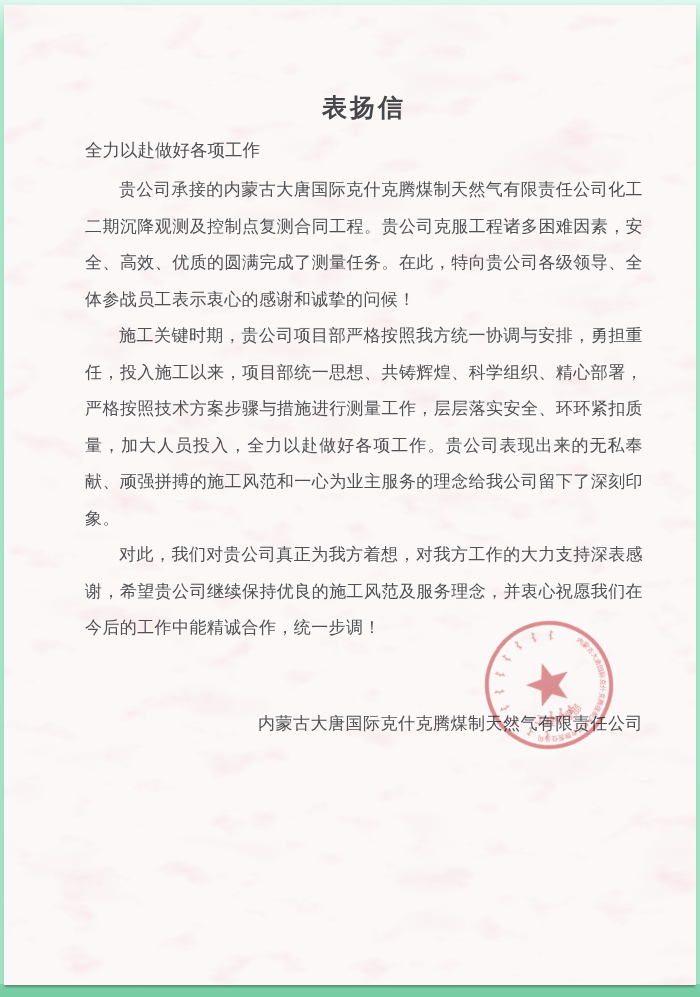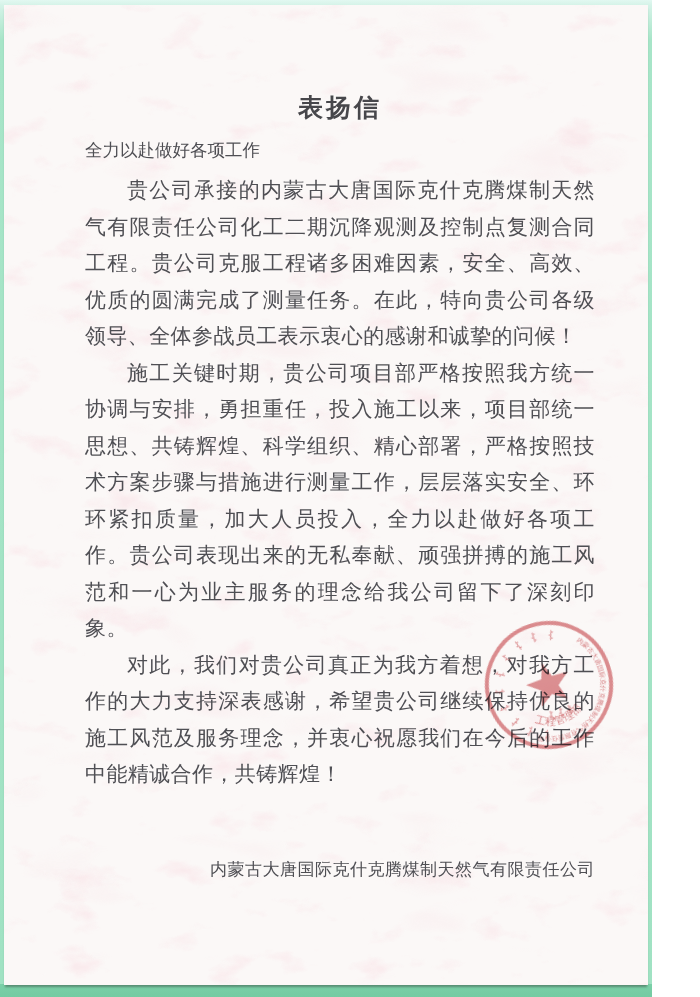--- a/index.html
+++ b/index.html
@@ -1,25 +1,24 @@
 <!DOCTYPE html>
 <html><head>
 <meta charset="utf-8">
 <style>
   html,body{margin:0;padding:0;}
   .page{
     position:relative;
-    width:612px;height:997px;
+    width:700px;height:997px;
     overflow:hidden;
     background:linear-gradient(180deg,
       #e2f8f1 0px,#d5f3e8 5px,
       #a7e5c8 40px,#a0e2c3 calc(100% - 13px),
       #7bd0a8 calc(100% - 13px),#74cba2 100%);
     font-family:"Liberation Serif","DejaVu Serif",serif;
-    padding-left:40px;
   }
   .paper{
     position:absolute;
     left:4px;top:5px;right:4px;bottom:12px;
     background:#fbf8f7;
     box-shadow:0 3px 2px -1px rgba(64,97,80,.6);
   }
   .texture{
     position:absolute;inset:0;
     width:100%;height:100%;
@@ -38,21 +37,21 @@
     letter-spacing:3px;
     color:#47474b;
   }
   .recipient{
     margin:13px 0 0 0;
     font-size:17.5px;
     line-height:26px;
   }
   .body p{
     margin:0;
-    font-size:21px;
+    font-size:17px;
     line-height:36.5px;
     text-align:justify;
     text-indent:2em;
     letter-spacing:0.4px;
   }
   .body{margin-top:9px;}
   .signature{
     margin:64px 0 12px 0;
     text-align:right;
     font-size:17px;
@@ -91,21 +90,21 @@
     </svg>
 
     <div class="content">
       <h1 class="title">表扬信</h1>
 
       <div class="recipient">全力以赴做好各项工作</div>
 
       <div class="body">
         <p>贵公司承接的内蒙古大唐国际克什克腾煤制天然气有限责任公司化工二期沉降观测及控制点复测合同工程。贵公司克服工程诸多困难因素，安全、高效、优质的圆满完成了测量任务。在此，特向贵公司各级领导、全体参战员工表示衷心的感谢和诚挚的问候！</p>
         <p>施工关键时期，贵公司项目部严格按照我方统一协调与安排，勇担重任，投入施工以来，项目部统一思想、共铸辉煌、科学组织、精心部署，严格按照技术方案步骤与措施进行测量工作，层层落实安全、环环紧扣质量，加大人员投入，全力以赴做好各项工作。贵公司表现出来的无私奉献、顽强拼搏的施工风范和一心为业主服务的理念给我公司留下了深刻印象。</p>
-        <p>对此，我们对贵公司真正为我方着想，对我方工作的大力支持深表感谢，希望贵公司继续保持优良的施工风范及服务理念，并衷心祝愿我们在今后的工作中能精诚合作，共铸辉煌！</p>
+        <p>对此，我们对贵公司真正为我方着想，对我方工作的大力支持深表感谢，希望贵公司继续保持优良的施工风范及服务理念，并衷心祝愿我们在今后的工作中能精诚合作，统一步调！</p>
       </div>
 
       <div class="signature">内蒙古大唐国际克什克腾煤制天然气有限责任公司</div>
     </div>
 
     <svg class="stamp" viewBox="-80 -80 160 160">
       <defs>
         <filter id="inkblur">
             <feGaussianBlur stdDeviation="0.45"></feGaussianBlur>
           </filter>

